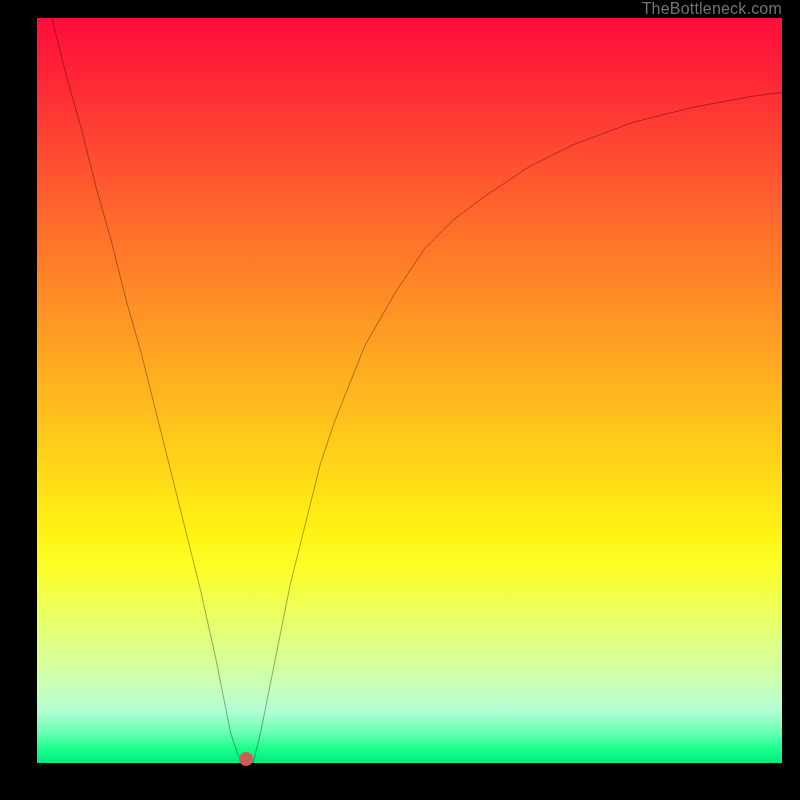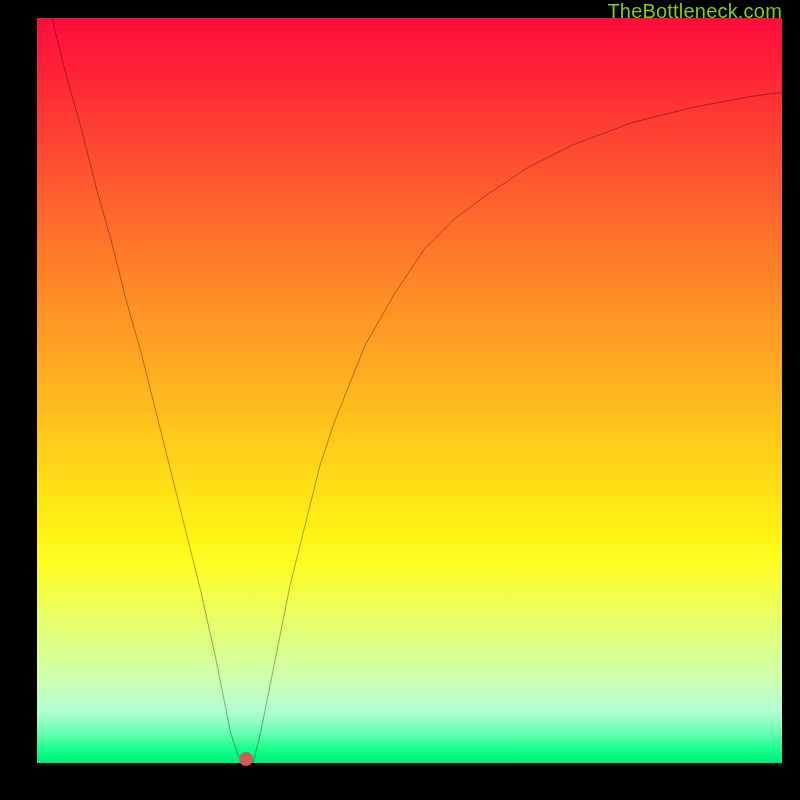--- a/index.html
+++ b/index.html
@@ -54,22 +54,22 @@
     width: 14px;
     height: 14px;
     border-radius: 50%;
     background: #cc5c55;
     transform: translate(-50%, -50%);
   }
   .attribution {
     position: absolute;
     top: 0px;
     right: 18px;
-    color: #84cc16;
-    font-size: 20px;
+    color: #737373;
+    font-size: 16px;
     font-weight: 500;
     letter-spacing: 0.2px;
     user-select: none;
   }
 </style>
 </head>
 <body>
 
 <div class="frame">
 

